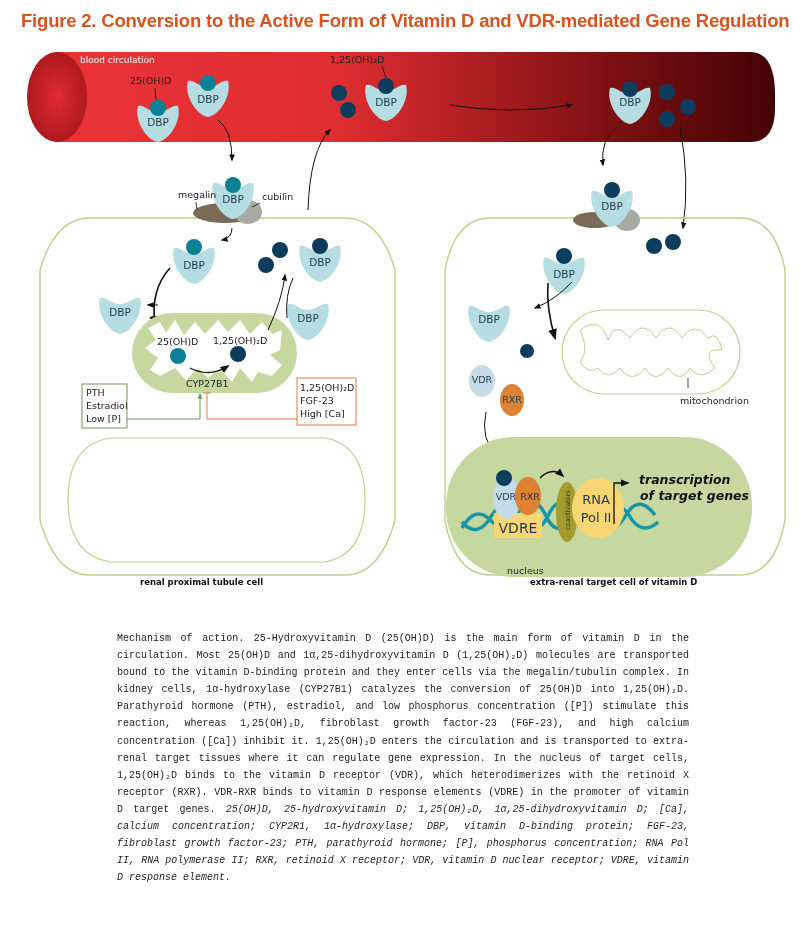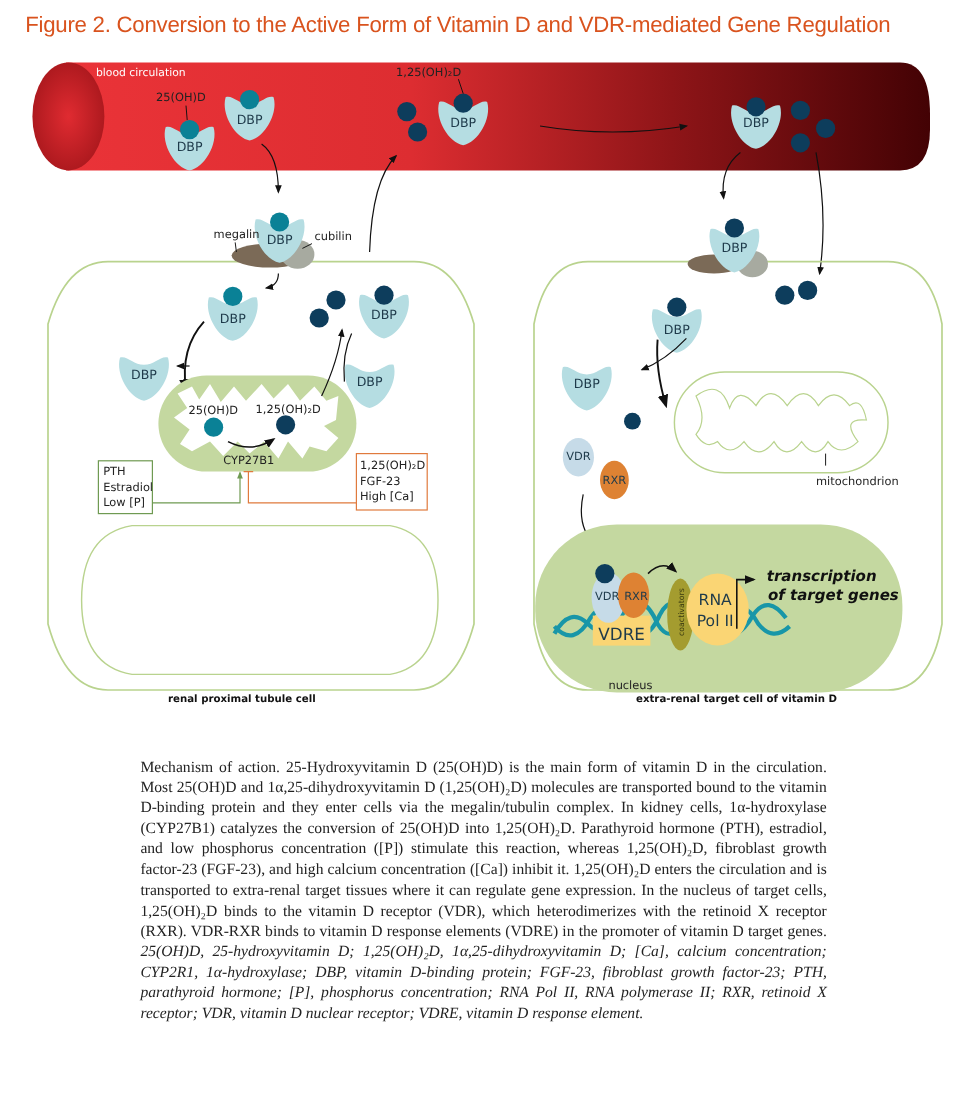--- a/index.html
+++ b/index.html
@@ -1,23 +1,23 @@
 <!DOCTYPE html>
 <html><head>
   <meta charset="utf-8">
   <style>
     html, body { margin:0; padding:0; background:#ffffff; }
     body { width:800px; height:925px; position:relative; overflow:hidden; font-family:"DejaVu Sans", sans-serif; }
-    #title { position:absolute; left:21px; top:10px; font-family:"Liberation Sans", sans-serif; font-weight:normal; font-size:18.5px; color:#d9531e; white-space:nowrap; letter-spacing:-0.2px; }
+    #title { position:absolute; left:21px; top:10px; font-family:"Liberation Sans", sans-serif; font-weight:bold; font-size:18.5px; color:#d9531e; white-space:nowrap; letter-spacing:-0.2px; }
     #diagram { position:absolute; left:0; top:0; }
     .lbl { font-family:"DejaVu Sans", sans-serif; font-size:9.5px; fill:#222; }
     .lbl-w { font-family:"DejaVu Sans", sans-serif; font-size:9px; fill:#fff; }
     .dbp-t { font-family:"DejaVu Sans", sans-serif; font-size:10.5px; fill:#1e3a4a; }
     .cap-lbl { font-family:"DejaVu Sans", sans-serif; font-size:8.5px; font-weight:bold; fill:#111; }
-    #caption { position:absolute; left:117px; top:630px; width:572px; font-family:Liberation Serif, serif; font-size:13px; line-height:17.1px; color:#222; text-align:justify; }
+    #caption { position:absolute; left:117px; top:630px; width:572px; font-family:Liberation Mono, monospace; font-size:10px; line-height:17.1px; color:#222; text-align:justify; }
     #caption p { margin:0; }
     #caption .abbr { font-style:italic; }
   </style>
 </head>
 <body>
 
 <div id="title">Figure 2. Conversion to the Active Form of Vitamin D and VDR-mediated Gene Regulation</div>
 
 <svg id="diagram" width="800" height="625" viewBox="0 0 800 625" xmlns="http://www.w3.org/2000/svg">
   <defs>

